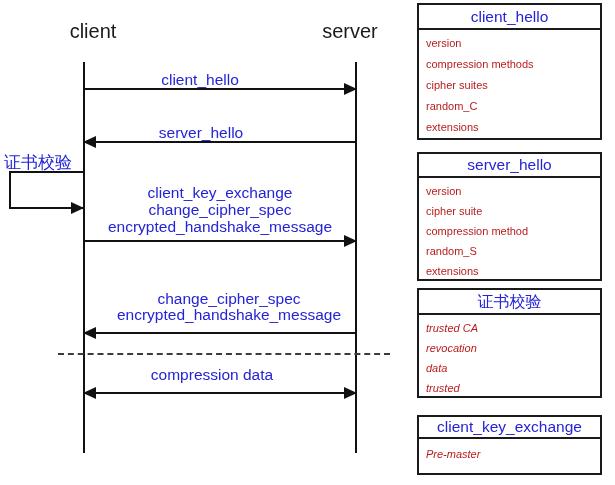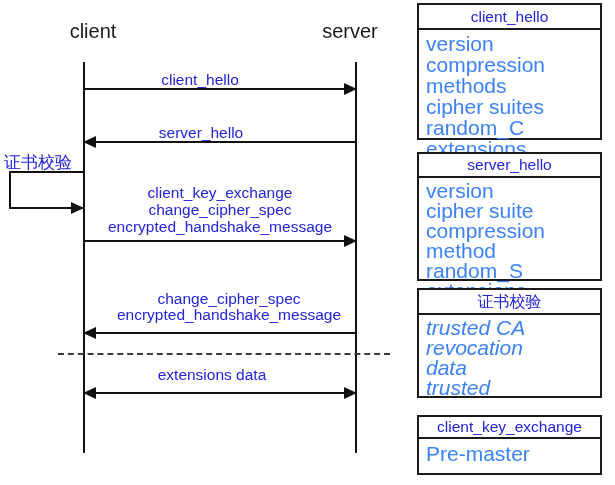--- a/index.html
+++ b/index.html
@@ -32,25 +32,25 @@
   .loop::after{content:"";position:absolute;right:0;bottom:-7px;width:0;height:0;
       border-left:13px solid #111;border-top:6px solid transparent;border-bottom:6px solid transparent;}
   
   .dashed{position:absolute;left:58px;top:353px;width:332px;height:0;
       border-top:2px dashed #3c3c3c;}
   
   .ibox{position:absolute;left:417px;width:185px;box-sizing:border-box;
       border:2px solid #1a1a1a;background:#fff;}
   .ibox .hd{color:#2323d7;text-align:center;font-size:15.5px;
       border-bottom:2px solid #1a1a1a;}
-  .ibox .bd{padding:3px 7px 0 7px;font-size:21px;color:#3b82f6;}
+  .ibox .bd{padding:3px 7px 0 7px;font-size:11px;color:#b91c1c;}
   .b1{top:3px;height:137px;} .b1 .hd{line-height:23px;} .b1 .bd div{line-height:21px;}
   .b2{top:152px;height:129px;} .b2 .hd{line-height:22px;} .b2 .bd div{line-height:20px;}
   .b3{top:288px;height:110px;} .b3 .hd{line-height:23px;font-size:16px;} .b3 .bd div{line-height:20px;font-style:italic;}
-  .b4{top:415px;height:60px;} .b4 .hd{line-height:20px;} .b4 .bd div{line-height:24px;}
+  .b4{top:415px;height:60px;} .b4 .hd{line-height:20px;} .b4 .bd div{line-height:24px;font-style:italic;}
 </style>
 </head>
 <body>
 
 <div class="canvas">
 
   <div class="actor" style="left:43px;">client</div>
   <div class="actor" style="left:300px;">server</div>
 
   <div class="lifeline client"></div>
@@ -78,21 +78,21 @@
 
   <div class="msg-label" style="top:291px;line-height:16px;transform:translateX(9px);">
     <div>change_cipher_spec</div>
     <div>encrypted_handshake_message</div>
   </div>
   <div class="arrow left" style="top:332px;"></div>
 
   <div class="dashed"></div>
 
   <div class="msg-label" style="top:366px;transform:translateX(-8px);">
-    <div>extensions data</div>
+    <div>compression data</div>
   </div>
   <div class="arrow both" style="top:392px;"></div>
 
   <div class="ibox b1">
     <div class="hd">client_hello</div>
     <div class="bd">
       <div>version</div>
       <div>compression methods</div>
       <div>cipher suites</div>
       <div>random_C</div>

